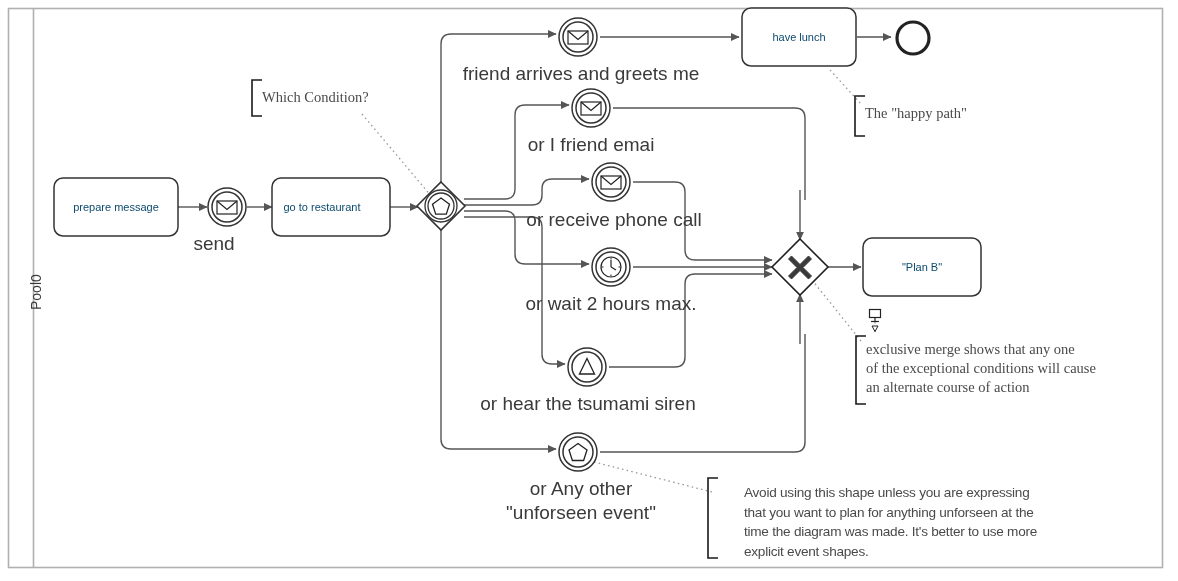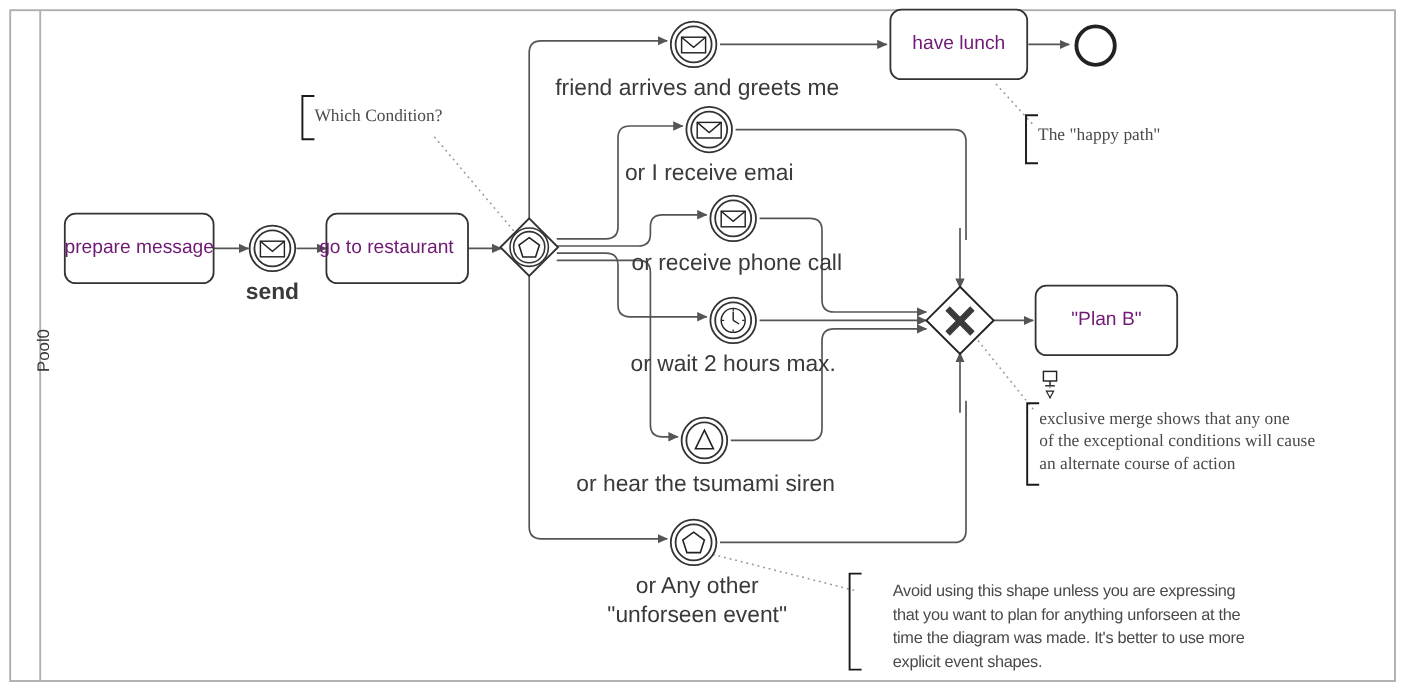--- a/index.html
+++ b/index.html
@@ -8,21 +8,21 @@
   #stage{position:relative;width:1178px;height:581px;background:#ffffff;}
   #stage svg{position:absolute;left:0;top:0;}
   .lbl{position:absolute;color:#3a3a3a;font-size:19px;line-height:1.28;white-space:pre;}
   .lbl.c{text-align:center;transform:translateX(-50%);}
   .note{position:absolute;color:#4a4a4a;font-size:14.5px;line-height:1.3;white-space:pre;}
   .note.cond{font-family:Liberation Serif, serif;}
   .note.tight{font-family:"Liberation Sans","DejaVu Sans",sans-serif;
               font-size:13.6px;line-height:1.45;letter-spacing:-0.25px;margin-left:24px;}
   .pool-label{position:absolute;color:#3a3a3a;font-size:14px;
               transform-origin:0 0;transform:rotate(-90deg);white-space:nowrap;}
-  .task-text{position:absolute;color:#701a75;font-size:16px;white-space:pre;
+  .task-text{position:absolute;color:#0c4a6e;font-size:11px;white-space:pre;
              transform:translate(-50%,-50%);}
 </style>
 </head>
 <body>
 
 <div id="stage">
 
   <svg width="1178" height="581" viewBox="0 0 1178 581">
     <defs>
       <marker id="ah" markerWidth="9" markerHeight="9" refX="8" refY="4.5" orient="auto" markerUnits="userSpaceOnUse">
@@ -183,23 +183,23 @@
     </g>
   </svg>
 
   <div class="pool-label" style="left:28px; top:310px;">Pool0</div>
 
   <div class="task-text" style="left:116px; top:207px;">prepare message</div>
   <div class="task-text" style="left:322px; top:207px;">go to restaurant</div>
   <div class="task-text" style="left:799px; top:37px;">have lunch</div>
   <div class="task-text" style="left:922px; top:267px;">"Plan B"</div>
 
-  <div class="lbl c" style="left:227px; top:232px;font-weight:bold;">send</div>
+  <div class="lbl c" style="left:214px; top:232px;">send</div>
   <div class="lbl c" style="left:581px; top:62px;">friend arrives and greets me</div>
-  <div class="lbl c" style="left:591px; top:133px;">or I receive emai</div>
+  <div class="lbl c" style="left:591px; top:133px;">or I friend emai</div>
   <div class="lbl c" style="left:614px; top:208px;">or receive phone call</div>
   <div class="lbl c" style="left:611px; top:292px;">or wait 2 hours max.</div>
   <div class="lbl c" style="left:581px; top:477px;">or Any other
 "unforseen event"</div>
   <div class="lbl c" style="left:588px; top:392px;">or hear the tsumami siren</div>
 
   <div class="note cond" style="left:262px; top:88px;">Which Condition?</div>
   <div class="note cond" style="left:865px; top:104px;">The "happy path"</div>
   <div class="note cond" style="left:866px; top:340px;">exclusive merge shows that any one
 of the exceptional conditions will cause

